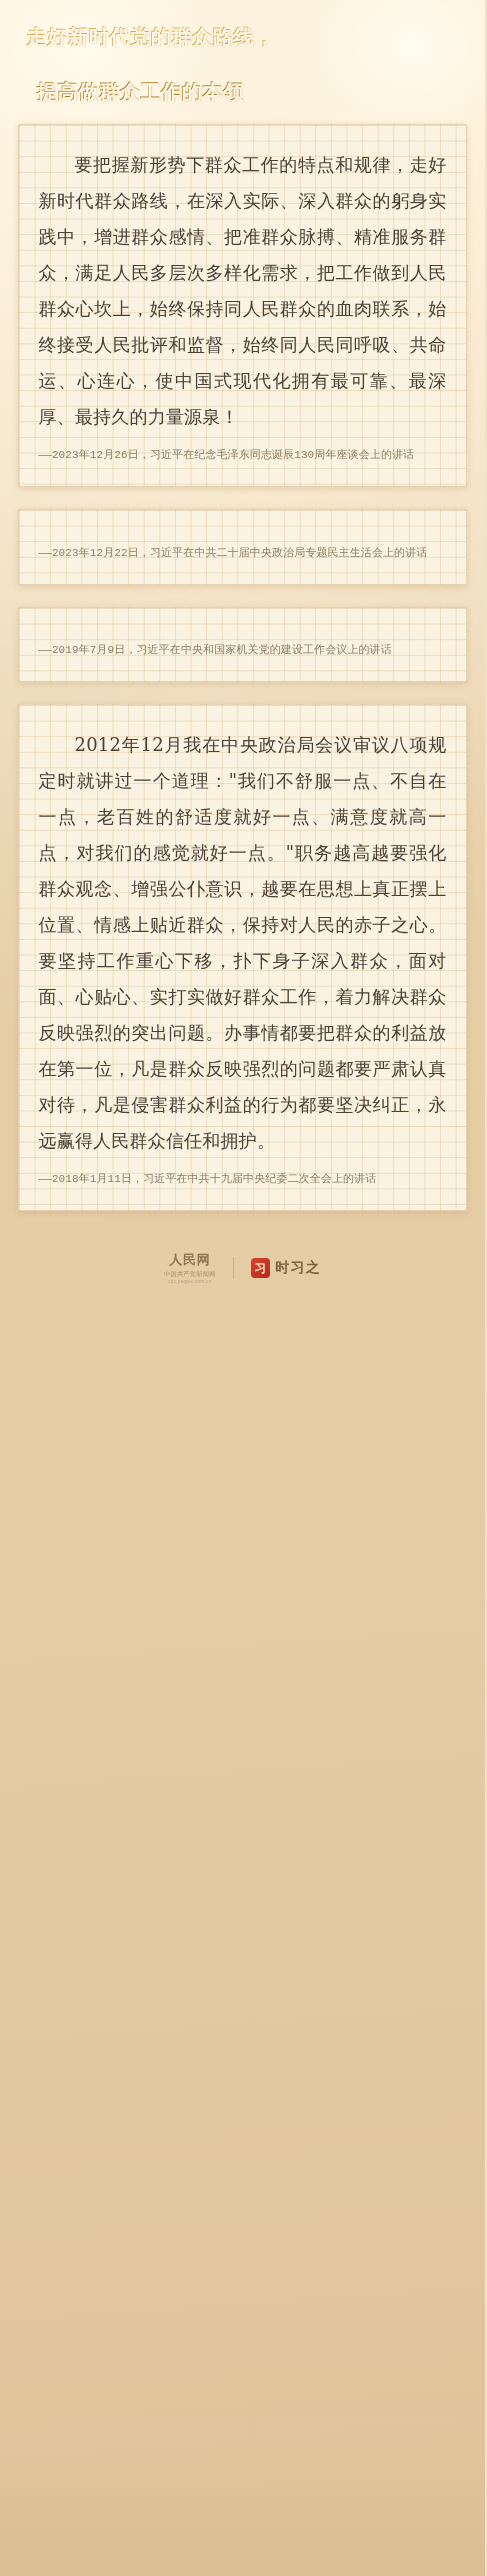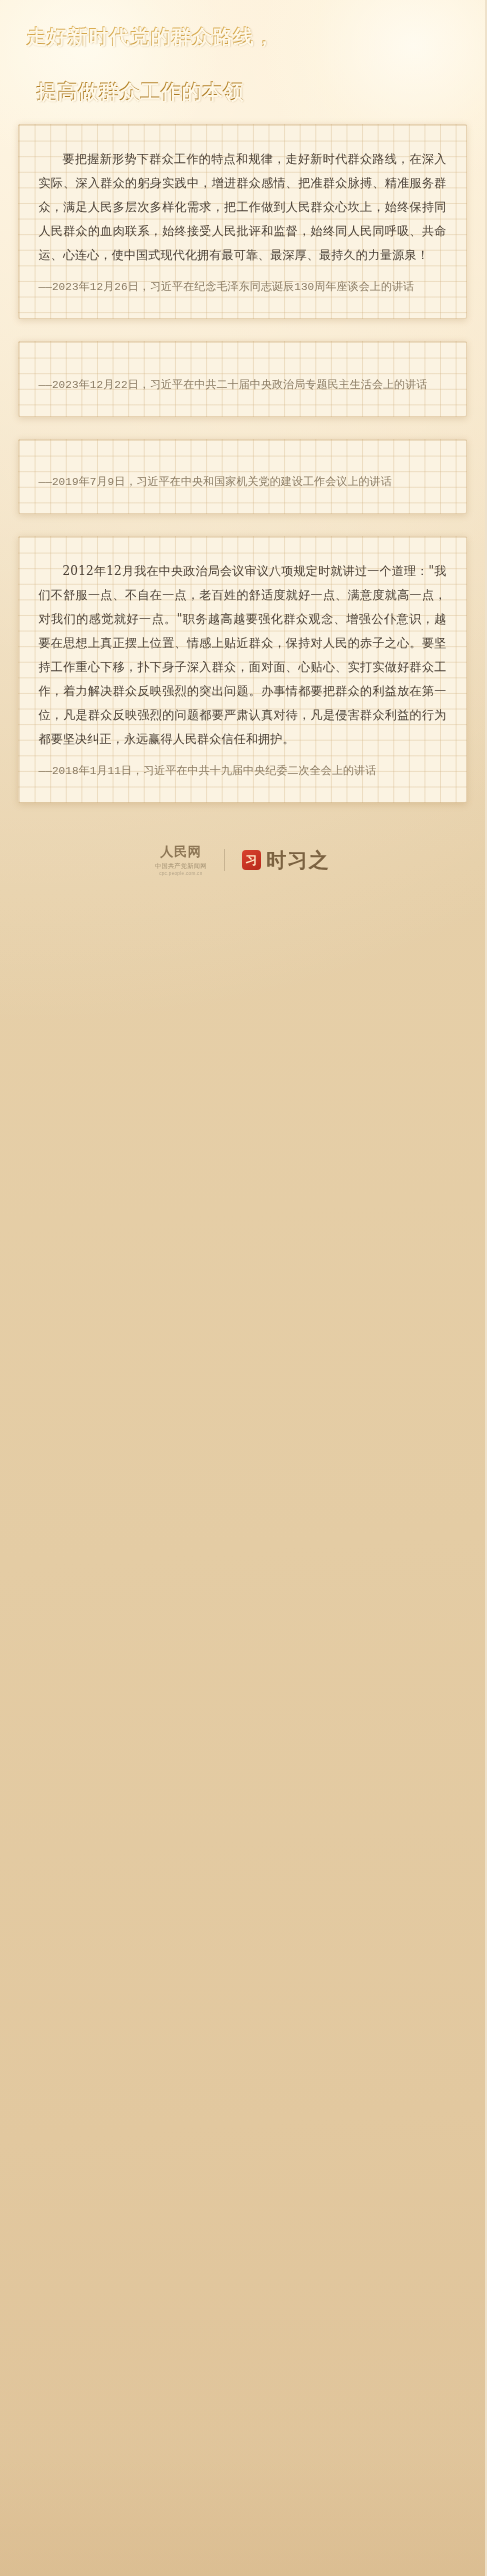--- a/index.html
+++ b/index.html
@@ -88,21 +88,21 @@
     background-image:
       linear-gradient(to right, rgba(212,182,136,0.38) 0.7px, transparent 0.7px),
       linear-gradient(to bottom, rgba(212,182,136,0.38) 0.7px, transparent 0.7px);
     background-size: 15.6px 15.6px, 15.6px 15.6px;
     box-shadow: 0 1.3px 6.5px rgba(158,120,66,0.22);
     border: 0.7px solid rgba(206,173,122,0.45);
   }
   .card-body {
     margin: 0;
     font-family: "DejaVu Serif", "Liberation Serif", serif;
-    font-size: 12px;
+    font-size: 18px;
     line-height: 2.0;
     color: #4a4036;
     text-indent: 2em;
     letter-spacing: 0.2px;
     text-align: justify;
   }
   .card-source {
     margin: 10.4px 0 0 0;
     font-family: Liberation Mono, monospace;
     font-size: 11px;
@@ -164,21 +164,21 @@
     color: #ffe9c7;
     font-family: "DejaVu Serif", "Liberation Serif", serif;
     font-size: 11.7px;
     font-weight: bold;
     display: flex;
     align-items: center;
     justify-content: center;
   }
   .footer-logo-text {
     font-family: Liberation Serif, serif;
-    font-size: 20px;
+    font-size: 14px;
     font-weight: bold;
     color: #7b6241;
     letter-spacing: 1.3px;
   }
 </style>
 </head>
 <body>
 
 <div class="page">
   <div class="glow-left"></div>

